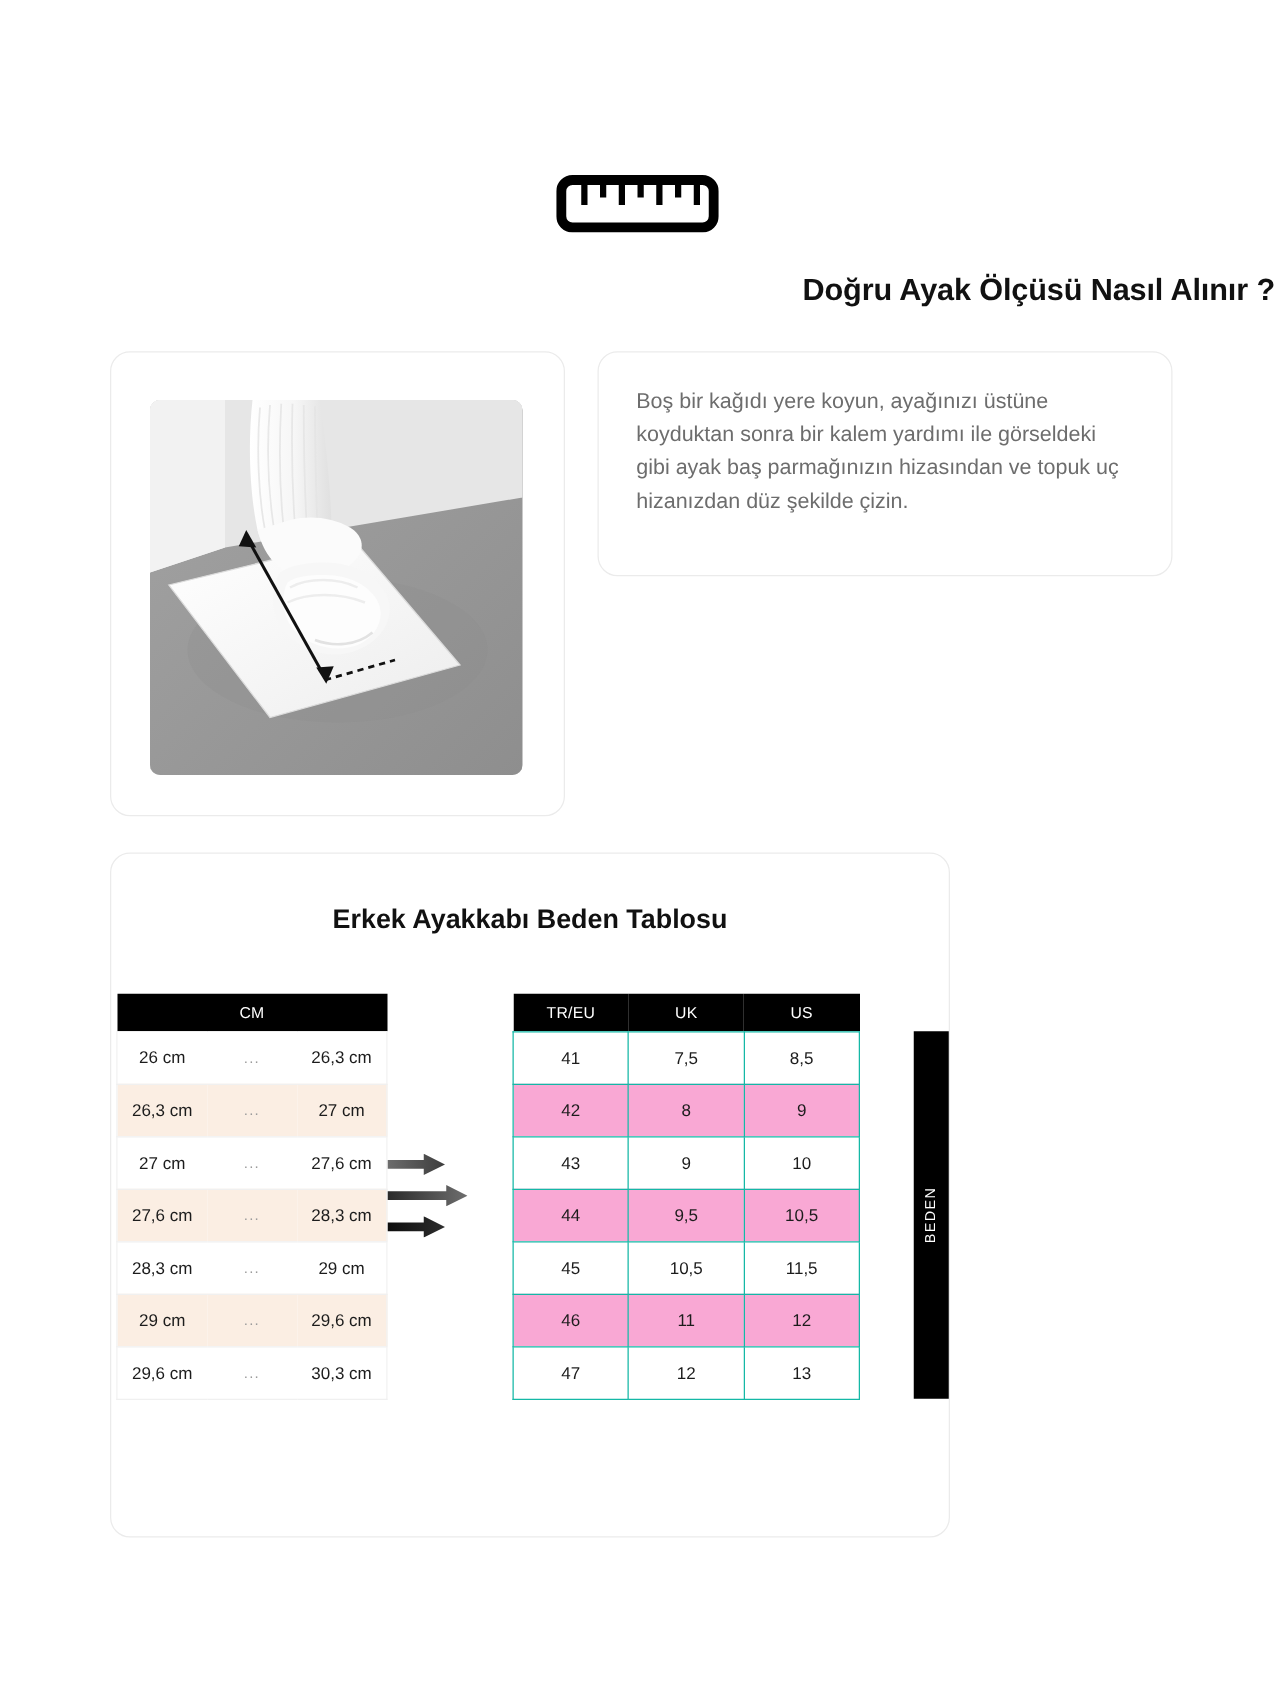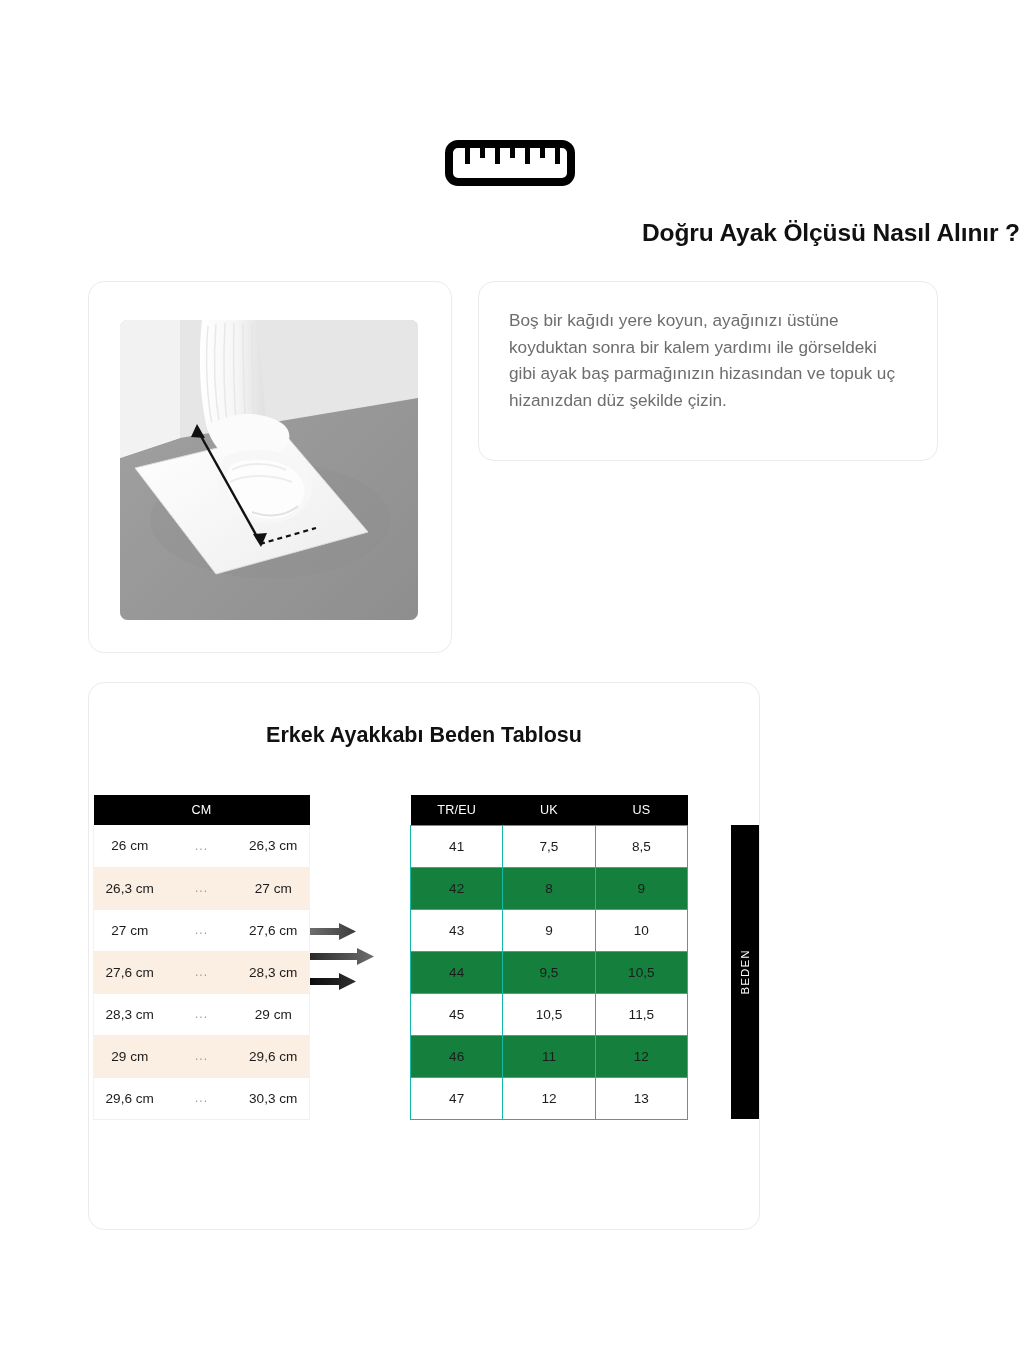--- a/index.html
+++ b/index.html
@@ -173,21 +173,21 @@
   .size-table thead th {
     background: #000000;
     color: #ffffff;
     font-size: 12.6px;
     font-weight: 400;
     height: 30px;
     text-align: center;
     letter-spacing: 0.2px;
   }
   .size-table tbody tr { height: 42px; }
-  .size-table tbody tr.alt { background: #15803d; }
+  .size-table tbody tr.alt { background: #f9a8d4; }
   .size-table tbody tr.plain { background: #ffffff; }
   .size-table tbody td {
     border: 1px solid #14b8a6;
     font-size: 13.6px;
     color: #1c1c1c;
     text-align: center;
     vertical-align: middle;
   }
   .beden-bar {
     width: 28px;

